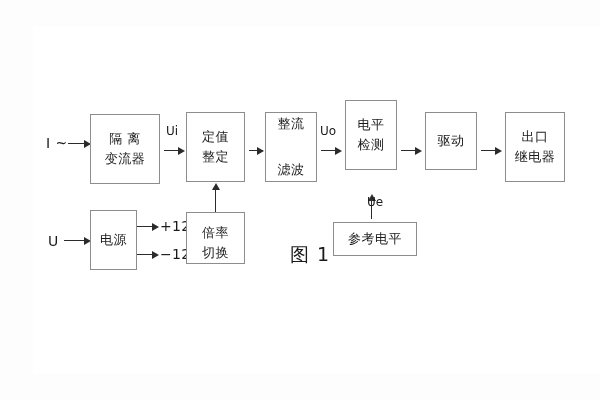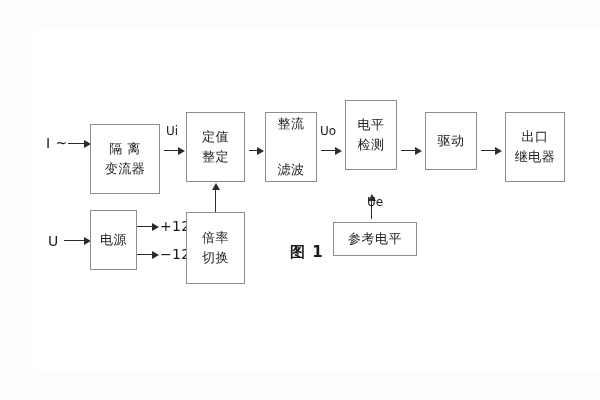--- a/index.html
+++ b/index.html
@@ -74,39 +74,39 @@
   
   .lbl {
     position: absolute;
     color: #1a1a1a;
     font-size: 13px;
     white-space: nowrap;
     line-height: 1;
   }
   .lbl.sig { font-size: 12px; }
   .lbl.rail { font-size: 14px; letter-spacing: 0.3px; }
-  .lbl.caption { font-size: 15px; letter-spacing: 1px; font-weight: bold; }
+  .lbl.caption { font-size: 19px; letter-spacing: 1px; }
   .lbl.port { font-size: 14px; letter-spacing: 0.5px; }
 </style>
 </head>
 <body>
 
 <div id="canvas">
   <div class="plate"></div>
 
   <div class="lbl port" style="left:46px; top:136px;">I ~</div>
   <div class="lbl port" style="left:48px; top:234px;">U</div>
 
   <div class="hline" style="left:68px; top:143px; width:18px;"></div>
   <div class="arrow-r" style="left:84px; top:140px;"></div>
 
   <div class="hline" style="left:64px; top:240px; width:22px;"></div>
   <div class="arrow-r" style="left:84px; top:237px;"></div>
 
-  <div class="box" style="left:90px; top:124px; width:70px; height:70px;">
+  <div class="box" style="left:90px; top:114px; width:70px; height:70px;">
     <span class="ln">隔 离</span>
     <span class="ln">变流器</span>
   </div>
 
   <div class="lbl sig" style="left:166px; top:125px;">Ui</div>
   <div class="hline" style="left:164px; top:150px; width:16px;"></div>
   <div class="arrow-r" style="left:178px; top:147px;"></div>
 
   <div class="box" style="left:186px; top:112px; width:59px; height:70px;">
     <span class="ln">定值</span>
@@ -150,21 +150,21 @@
   </div>
 
   <div class="hline" style="left:137px; top:226px; width:19px;"></div>
   <div class="arrow-r" style="left:152px; top:223px;"></div>
   <div class="lbl rail" style="left:160px; top:219px;">+12V</div>
 
   <div class="hline" style="left:137px; top:254px; width:19px;"></div>
   <div class="arrow-r" style="left:152px; top:251px;"></div>
   <div class="lbl rail" style="left:160px; top:247px;">−12V</div>
 
-  <div class="box" style="left:186px; top:212px; width:59px; height:72px;">
+  <div class="box" style="left:186px; top:212px; width:59px; height:52px;justify-content:flex-end;">
     <span class="ln">倍率</span>
     <span class="ln">切换</span>
   </div>
 
   <div class="vline" style="left:215px; top:189px; height:23px;"></div>
   <div class="arrow-u" style="left:212px; top:183px;"></div>
 
   <div class="box one-line" style="left:333px; top:222px; width:84px; height:34px;">
     <span class="ln">参考电平</span>
   </div>

